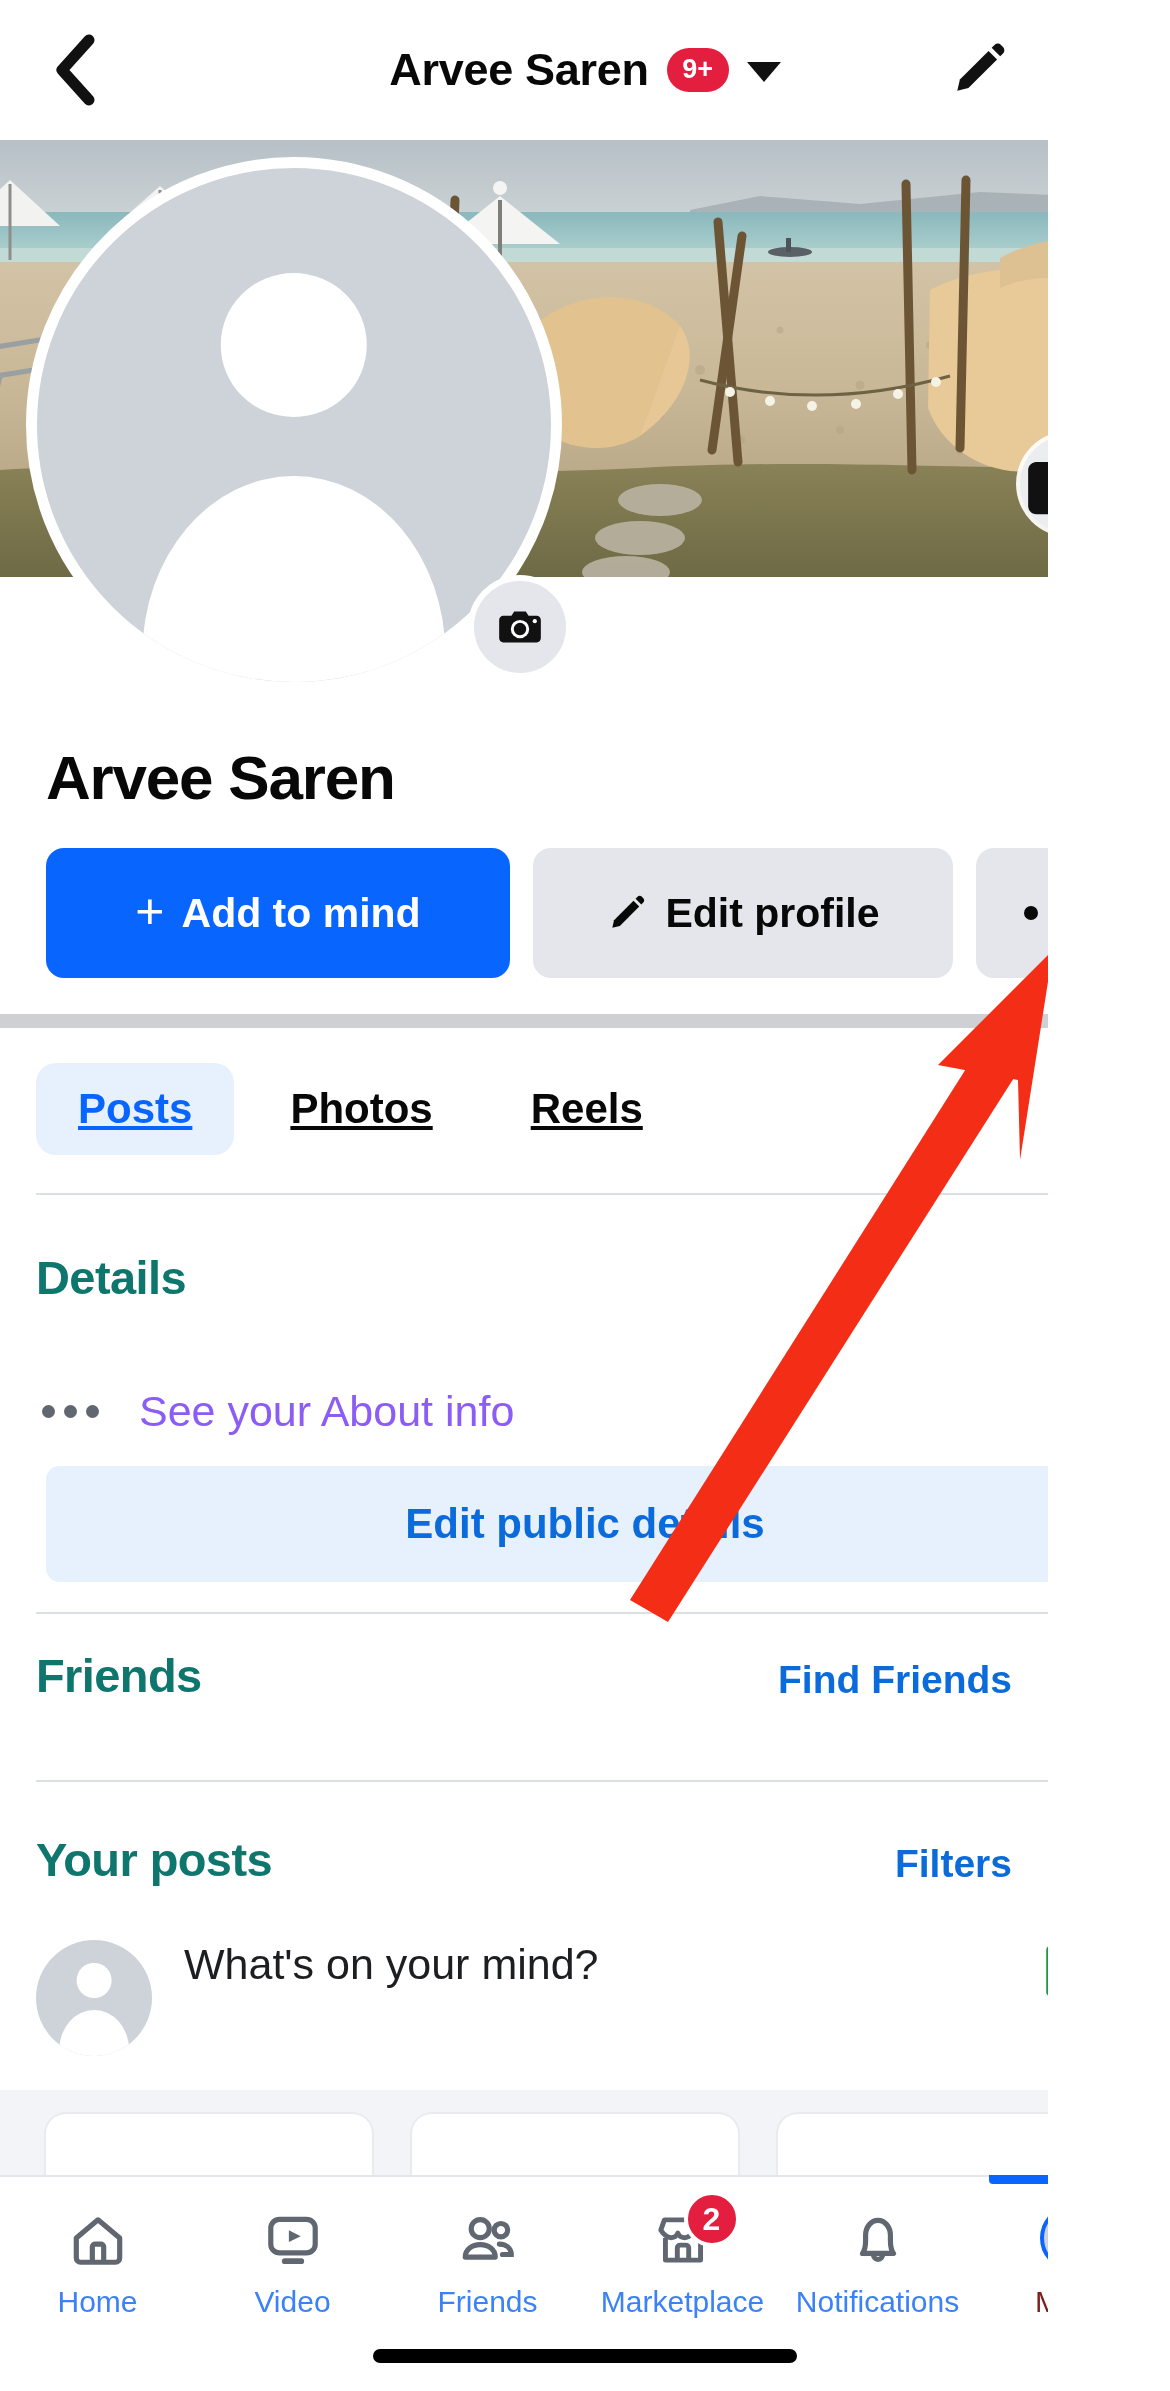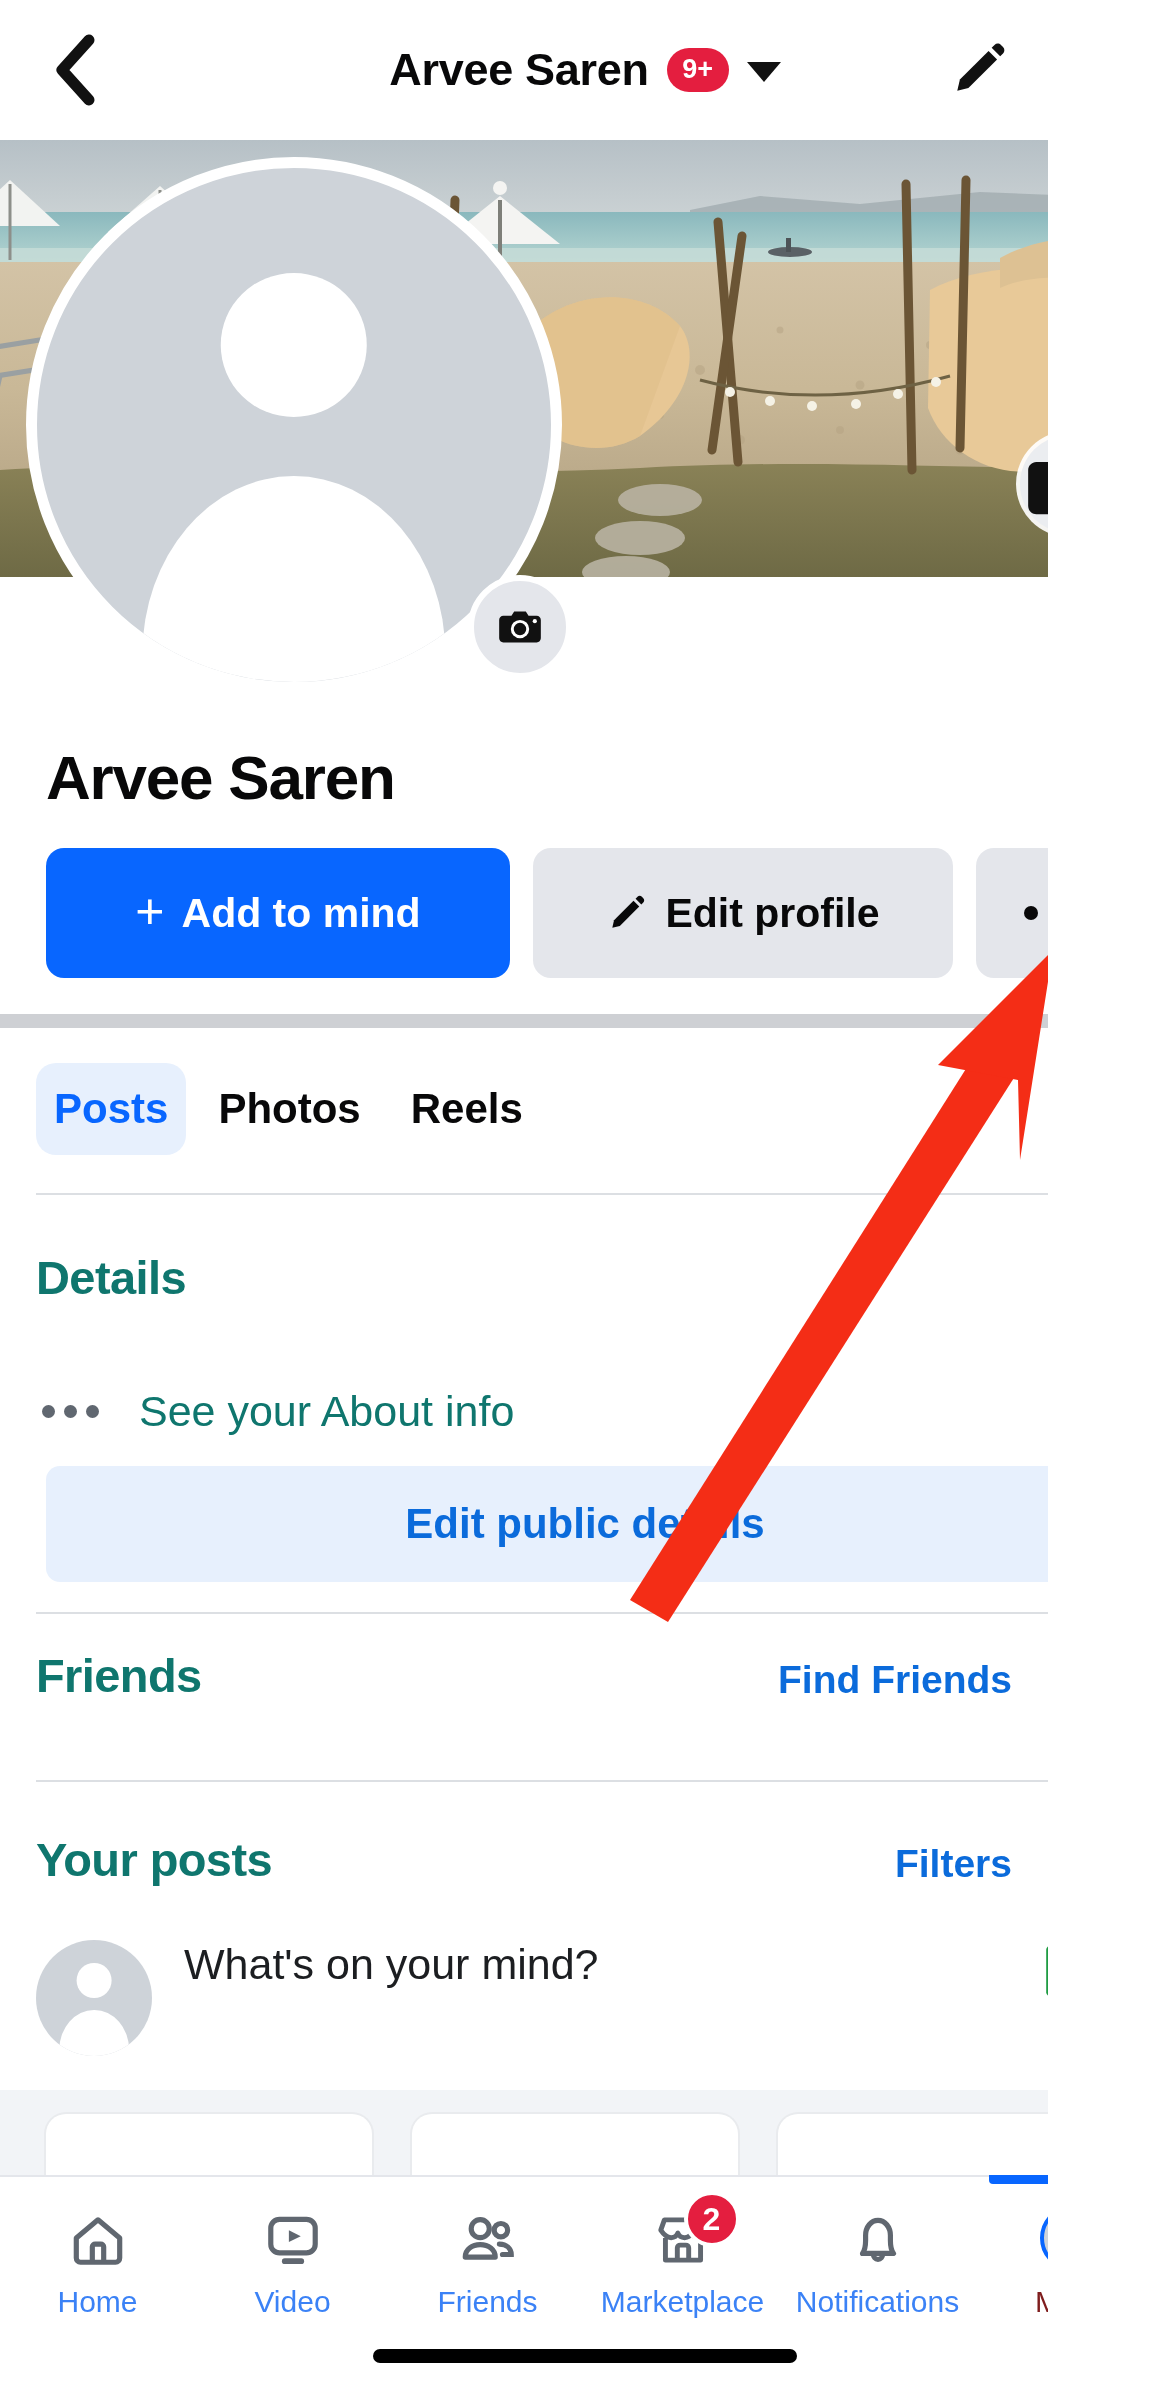--- a/index.html
+++ b/index.html
@@ -102,37 +102,37 @@
   .dots3 i { width:14px; height:14px; border-radius:50%; background:#080809; display:block; }
 
   
   .thick-div { position:absolute; top:1014px; left:0; width:1170px; height:14px; background:#ced0d4; }
 
   
   .tabs {
     position:absolute; top:1063px; left:36px; display:flex; align-items:center; gap:14px;
   }
   .tab {
-    padding:22px 18px; font-size:42px; font-weight:700; border-radius:20px;
-    color:#080809; white-space:nowrap;
+    padding:22px 42px; font-size:42px; font-weight:700; border-radius:20px;
+    color:#080809; white-space:nowrap;text-decoration:underline;
   }
   .tab.active { color:#0866ff; background:#e7f0fd; }
   .hairline { position:absolute; left:36px; width:1098px; height:2px; background:#dcdfe3; }
 
   
   .sec-title { position:absolute; font-size:47px; font-weight:700; color:#0f766e; letter-spacing:-0.6px; }
   .sec-link  { position:absolute; font-size:39px; font-weight:600; color:#0b6bdb; }
 
   .about-row {
     position:absolute; top:1368px; left:36px; width:1098px; height:86px;
     display:flex; align-items:center; gap:40px;
   }
   .about-dots { display:flex; gap:9px; margin-left:6px; }
   .about-dots i { width:13px; height:13px; border-radius:50%; background:#606770; display:block; }
-  .about-text { font-size:43px; color:#0f766e; }
+  .about-text { font-size:43px; color:#8b5cf6; }
 
   .edit-public {
     position:absolute; top:1466px; left:46px; width:1078px; height:116px;
     background:#e7f0fd; border-radius:14px;
     display:flex; align-items:center; justify-content:center;
     font-size:42px; font-weight:700; color:#0b6bdb;
   }
 
   
   .composer {

